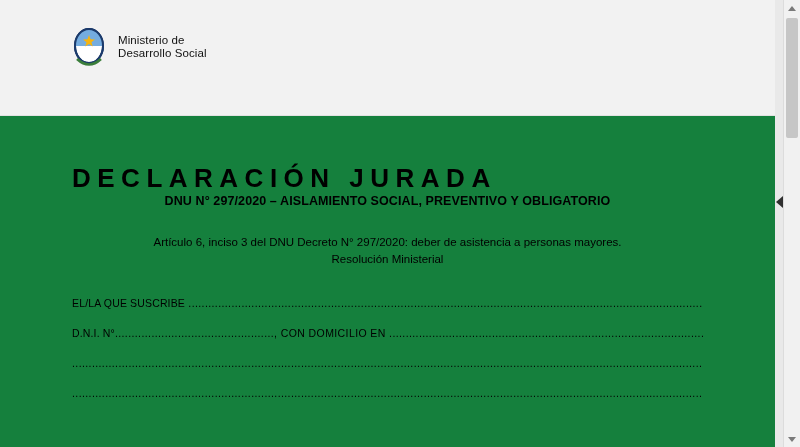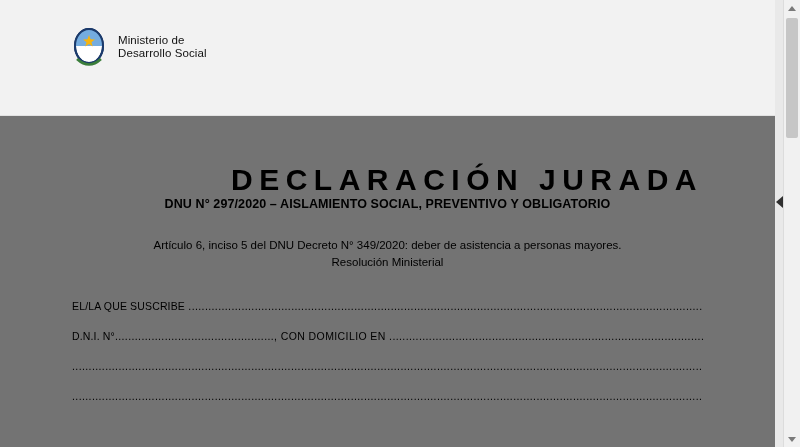--- a/index.html
+++ b/index.html
@@ -25,21 +25,21 @@
     background: #e9e9e9;
     overflow: hidden;
   }
 
   .page {
     position: absolute;
     left: 0;
     top: 0;
     width: 775px;
     height: 447px;
-    background: #737373;
+    background: #15803d;
     overflow: hidden;
   }
 
   
   .doc-header {
     position: relative;
     height: 115px;
     background: #f2f2f2;
     border-bottom: 1px solid #e2e2e2;
   }
@@ -87,22 +87,22 @@
   }
 
   
   .doc-body {
     position: relative;
     padding: 0 72px;
     color: #000;
   }
 
   .title {
-    text-align: right;
-    font-size: 30px;
+    text-align: left;
+    font-size: 26px;
     font-weight: bold;
     letter-spacing: 6.5px;
     margin-top: 47px;
     color: #000;
   }
 
   .subtitle {
     text-align: center;
     font-size: 12.5px;
     font-weight: bold;
@@ -205,21 +205,21 @@
       </div>
 
     </div>
 
     <div class="doc-body">
 
       <div class="title">DECLARACIÓN JURADA</div>
       <div class="subtitle">DNU N° 297/2020 – AISLAMIENTO SOCIAL, PREVENTIVO Y OBLIGATORIO</div>
 
       <div class="article">
-        <div>Artículo 6, inciso 5 del DNU Decreto N° 349/2020:  deber de asistencia a personas mayores.</div>
+        <div>Artículo 6, inciso 3 del DNU Decreto N° 297/2020:  deber de asistencia a personas mayores.</div>
         <div>Resolución Ministerial</div>
       </div>
 
       <div class="fields">
 
         <div class="field-line">
           <span>EL/LA QUE SUSCRIBE</span><span class="dots"> ................................................................................................................................................................................................,</span>
         </div>
 
         <div class="field-line">

